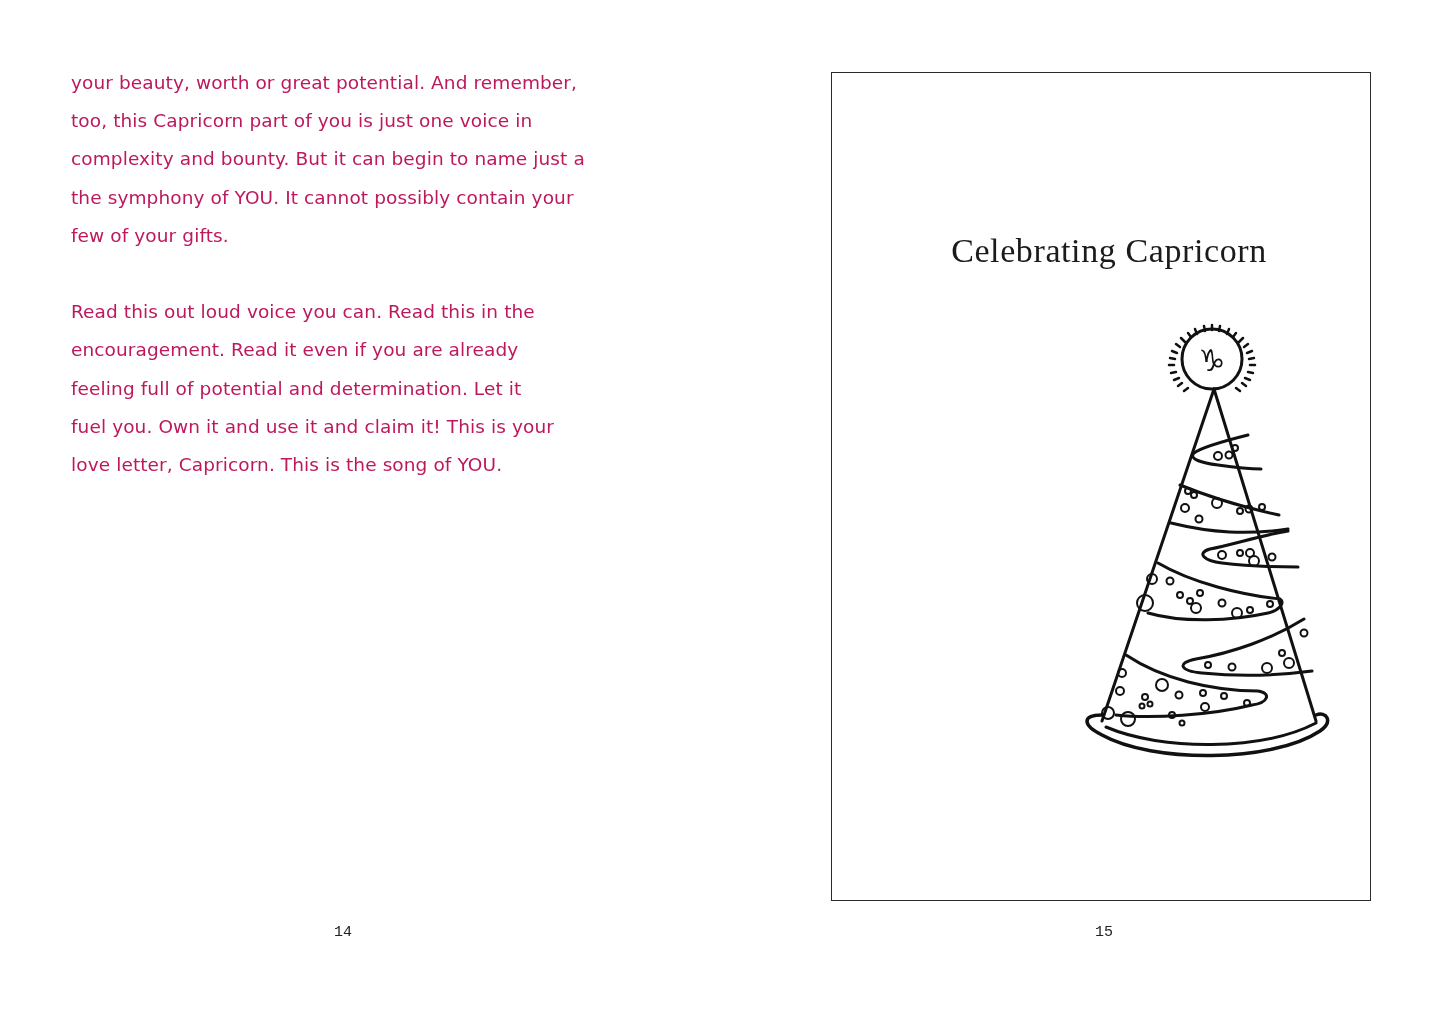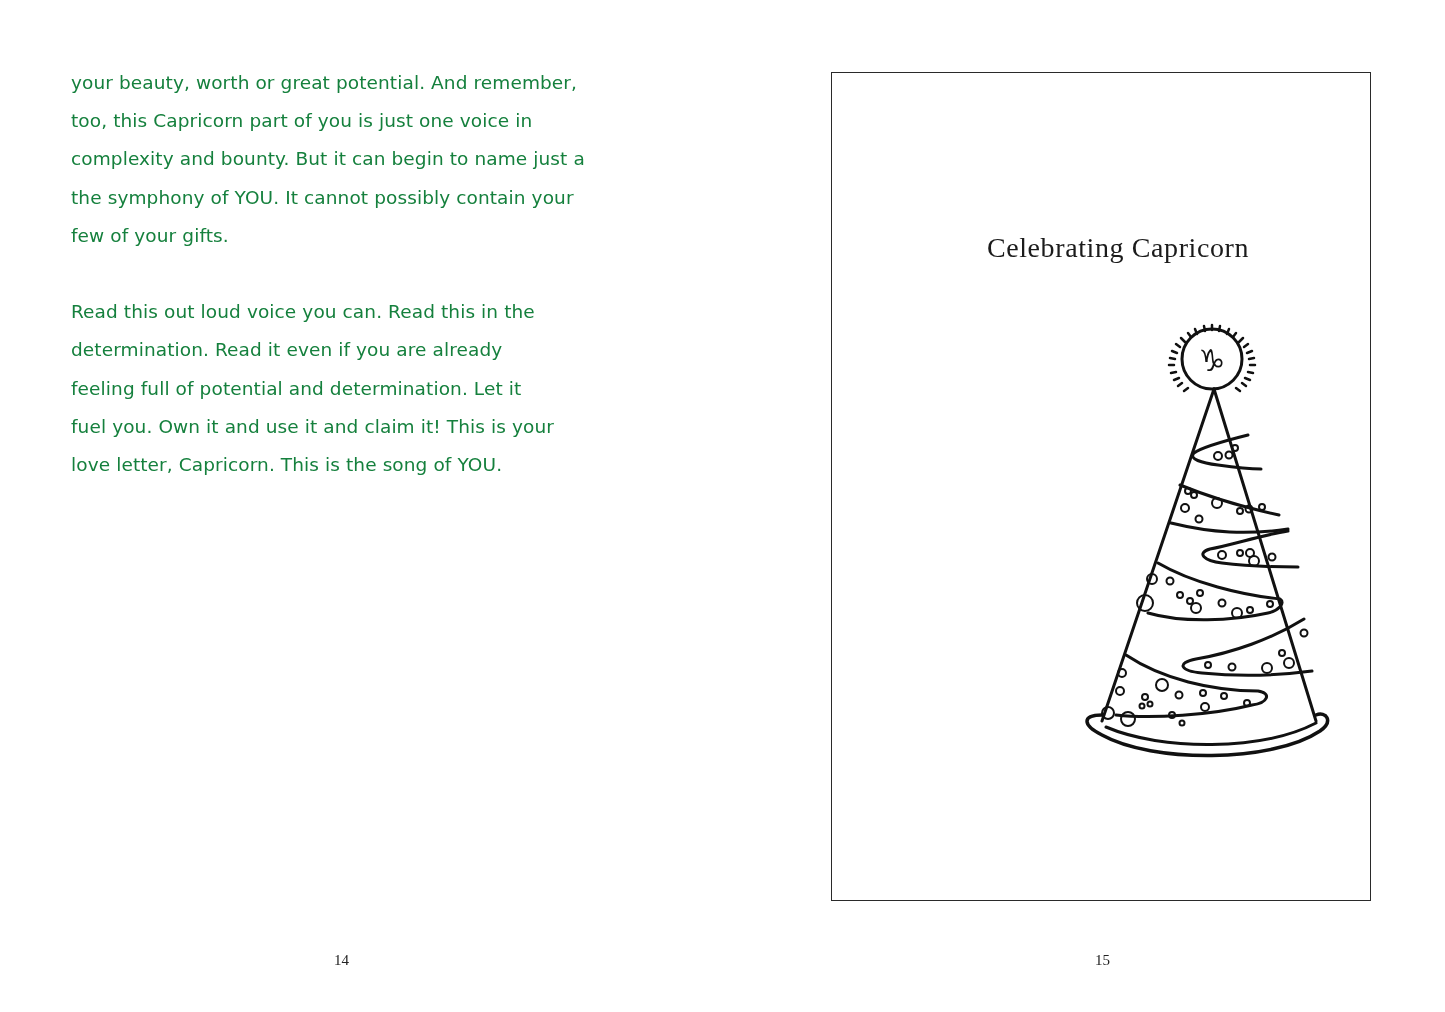--- a/index.html
+++ b/index.html
@@ -29,64 +29,63 @@
     }
     .body-text {
       position: absolute;
       left: 71px;
       top: 64px;
       width: 560px;
       font-family: "DejaVu Sans", sans-serif;
       font-size: 18.5px;
       line-height: 38.2px;
       letter-spacing: 0.1px;
-      color: #15803d;
+      color: #be185d;
     }
     .para {
       margin: 0;
     }
     .para-gap {
       height: 38.2px;
     }
     .line {
       display: block;
       white-space: nowrap;
     }
     .page-number {
       position: absolute;
       top: 924px;
-      font-family: Liberation Serif, serif;
+      font-family: Liberation Mono, monospace;
       font-size: 15px;
       color: #222;
-      margin-top: 28px;
     }
     .page-number.left {
       left: 334px;
     }
     .page-number.right {
       left: 373px;
       text-align: right;
     }
     .frame {
       position: absolute;
       left: 109px;
       top: 72px;
       width: 538px;
       height: 827px;
       border: 1.5px solid #2a2a2a;
       box-sizing: content-box;
     }
     .frame-title {
       position: absolute;
       top: 159px;
-      left: 17px;
+      left: 8px;
       width: 100%;
       text-align: center;
       font-family: "Liberation Serif", serif;
-      font-size: 28px;
+      font-size: 34px;
       letter-spacing: 0.6px;
       color: #1b1b1b;
     }
     .illustration {
       position: absolute;
       left: 240px;
       top: 250px;
       width: 280px;
       height: 470px;
     }
@@ -104,21 +103,21 @@
     <div class="para">
       <span class="line">your beauty, worth or great potential. And remember,</span>
       <span class="line">too, this Capricorn part of you is just one voice in</span>
       <span class="line">complexity and bounty. But it can begin to name just a</span>
       <span class="line">the symphony of YOU. It cannot possibly contain your</span>
       <span class="line">few of your gifts.</span>
     </div>
     <div class="para-gap"></div>
     <div class="para">
       <span class="line">Read this out loud voice you can. Read this in the</span>
-      <span class="line">determination. Read it even if you are already</span>
+      <span class="line">encouragement. Read it even if you are already</span>
       <span class="line">feeling full of potential and determination. Let it</span>
       <span class="line">fuel you. Own it and use it and claim it! This is your</span>
       <span class="line">love letter, Capricorn. This is the song of YOU.</span>
     </div>
     <div class="para-gap"></div>
   </div>
   <div class="page-number left">14</div>
 </div>
 
 <div class="page page-right">

